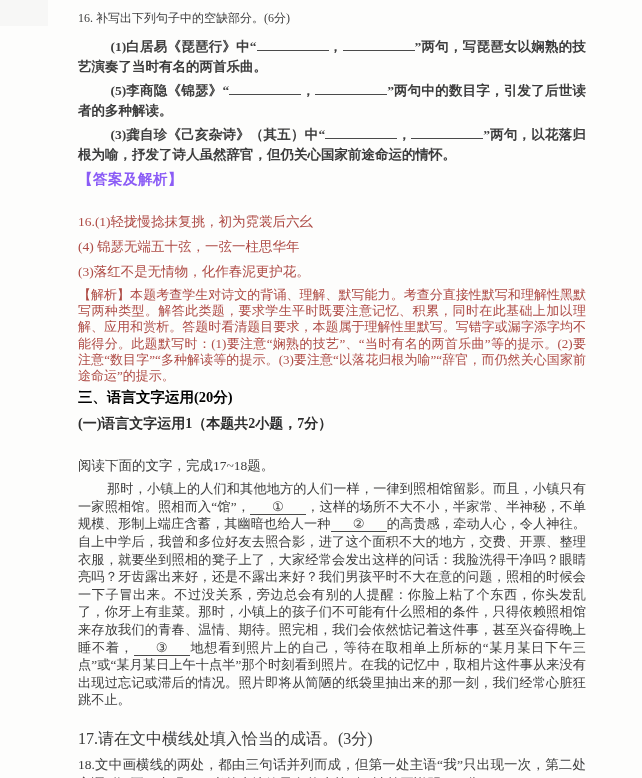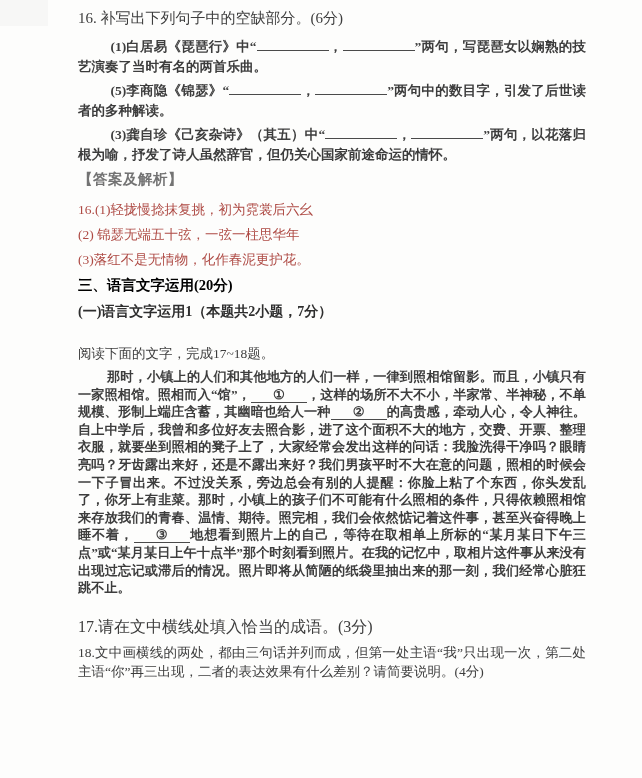--- a/index.html
+++ b/index.html
@@ -14,32 +14,32 @@
     box-sizing:border-box;
     width:642px;height:778px;
     padding:8px 56px 0 78px;
     position:relative;
   }
   .scan-artifact{
     position:absolute;left:0;top:0;width:48px;height:26px;
     background:#f7f7f6;
   }
   p{margin:0;}
-  .stem{font-size:15px;line-height:20px;margin-bottom:9px;}
+  .stem{font-size:12px;line-height:20px;margin-bottom:9px;}
   .item{
     font-size:13.5px;line-height:19.5px;margin-bottom:5px;
     text-align:justify;text-indent:2.4em;font-weight:bold;
   }
   .blank{
     display:inline-block;width:72px;height:13px;
     border-bottom:1px solid #4a4a4a;vertical-align:baseline;
   }
   .ans-head{
-    font-size:14.5px;font-weight:bold;color:#737373;
-    line-height:21px;margin-bottom:10px;letter-spacing:.5px;
+    font-size:14.5px;font-weight:bold;color:#8b5cf6;
+    line-height:21px;margin-bottom:22px;letter-spacing:.5px;
   }
   .ans-line{
     font-size:13.5px;line-height:20px;margin-bottom:5px;color:#ae4a44;
   }
   .analysis{
     font-size:13px;line-height:16.2px;color:#ae4a44;
     text-align:justify;margin-bottom:2px;
   }
   .h3{
     font-size:14.5px;font-weight:bold;color:#000000;
@@ -47,21 +47,20 @@
   }
   .sub{
     font-size:14px;font-weight:bold;color:#2e2e2e;
     line-height:20px;margin-bottom:23px;
   }
   .intro{font-size:13.5px;line-height:18px;margin-bottom:5px;}
   .passage{
     font-size:13.2px;line-height:17.6px;
     text-align:justify;text-indent:2.2em;
     margin-bottom:0;
-    font-weight:bold;
   }
   .cblank{
     display:inline-block;min-width:56px;height:15px;
     border-bottom:1px solid #4a4a4a;
     text-align:center;text-indent:0;
     font-size:13.2px;line-height:15px;
     vertical-align:baseline;
   }
   .q17{font-size:16px;line-height:19px;margin:20px 0 7px 0;}
   .q18{font-size:13.5px;line-height:19px;text-align:justify;}
@@ -77,23 +76,24 @@
 
   <p class="item"><span>(1)白居易《琵琶行》中“</span><span class="blank"></span><span>，</span><span class="blank"></span><span>”两句，写琵琶女以娴熟的技艺演奏了当时有名的两首乐曲。</span></p>
 
   <p class="item"><span>(5)李商隐《锦瑟》“</span><span class="blank"></span><span>，</span><span class="blank"></span><span>”两句中的数目字，引发了后世读者的多种解读。</span></p>
 
   <p class="item"><span>(3)龚自珍《己亥杂诗》（其五）中“</span><span class="blank"></span><span>，</span><span class="blank"></span><span>”两句，以花落归根为喻，抒发了诗人虽然辞官，但仍关心国家前途命运的情怀。</span></p>
 
   <p class="ans-head">【答案及解析】</p>
 
   <p class="ans-line">16.(1)轻拢慢捻抹复挑，初为霓裳后六幺</p>
-  <p class="ans-line">(2) 锦瑟无端五十弦，一弦一柱思华年</p>
+  <p class="ans-line">(4) 锦瑟无端五十弦，一弦一柱思华年</p>
   <p class="ans-line">(3)落红不是无情物，化作春泥更护花。</p>
 
+  <p class="analysis">【解析】本题考查学生对诗文的背诵、理解、默写能力。考查分直接性默写和理解性黑默写两种类型。解答此类题，要求学生平时既要注意记忆、积累，同时在此基础上加以理解、应用和赏析。答题时看清题目要求，本题属于理解性里默写。写错字或漏字添字均不能得分。此题默写时：(1)要注意“娴熟的技艺”、“当时有名的两首乐曲”等的提示。(2)要注意“数目字”“多种解读等的提示。(3)要注意“以落花归根为喻”“辞官，而仍然关心国家前途命运”的提示。</p>
 
   <p class="h3">三、语言文字运用(20分)</p>
   <p class="sub">(一)语言文字运用1（本题共2小题，7分）</p>
   <p class="intro">阅读下面的文字，完成17~18题。</p>
 
   <p class="passage"><span>那时，小镇上的人们和其他地方的人们一样，一律到照相馆留影。而且，小镇只有一家照相馆。照相而入“馆”，</span><span class="cblank"><span>①</span></span><span>，这样的场所不大不小，半家常、半神秘，不单规模、形制上端庄含蓄，其幽暗也给人一种</span><span class="cblank"><span>②</span></span><span>的高贵感，牵动人心，令人神往。自上中学后，我曾和多位好友去照合影，进了这个面积不大的地方，交费、开票、整理衣服，就要坐到照相的凳子上了，大家经常会发出这样的问话：我脸洗得干净吗？眼睛亮吗？牙齿露出来好，还是不露出来好？我们男孩平时不大在意的问题，照相的时候会一下子冒出来。不过没关系，旁边总会有别的人提醒：你脸上粘了个东西，你头发乱了，你牙上有韭菜。那时，小镇上的孩子们不可能有什么照相的条件，只得依赖照相馆来存放我们的青春、温情、期待。照完相，我们会依然惦记着这件事，甚至兴奋得晚上睡不着，</span><span class="cblank"><span>③</span></span><span>地想看到照片上的自己，等待在取相单上所标的“某月某日下午三点”或“某月某日上午十点半”那个时刻看到照片。在我的记忆中，取相片这件事从来没有出现过忘记或滞后的情况。照片即将从简陋的纸袋里抽出来的那一刻，我们经常心脏狂跳不止。</span></p>
 
   <p class="q17">17.请在文中横线处填入恰当的成语。(3分)</p>
   <p class="q18">18.文中画横线的两处，都由三句话并列而成，但第一处主语“我”只出现一次，第二处主语“你”再三出现，二者的表达效果有什么差别？请简要说明。(4分)</p>
 

